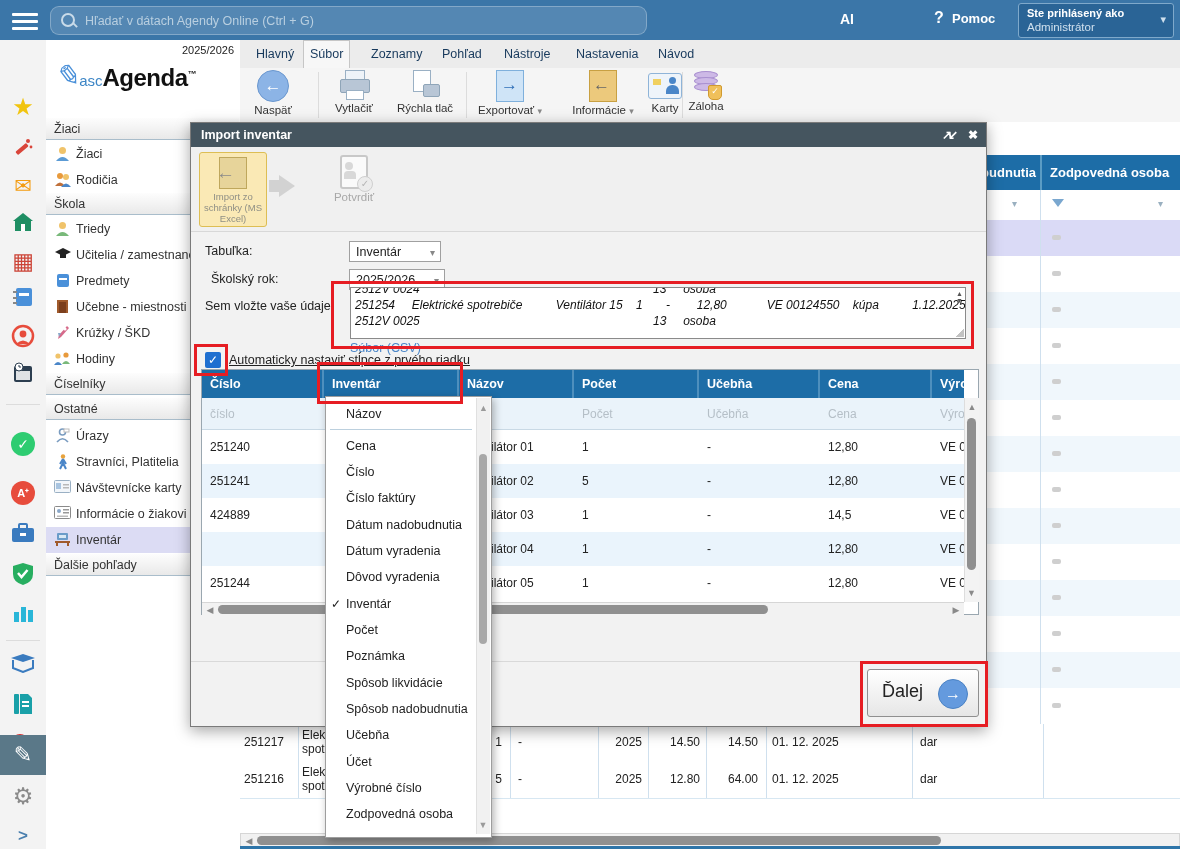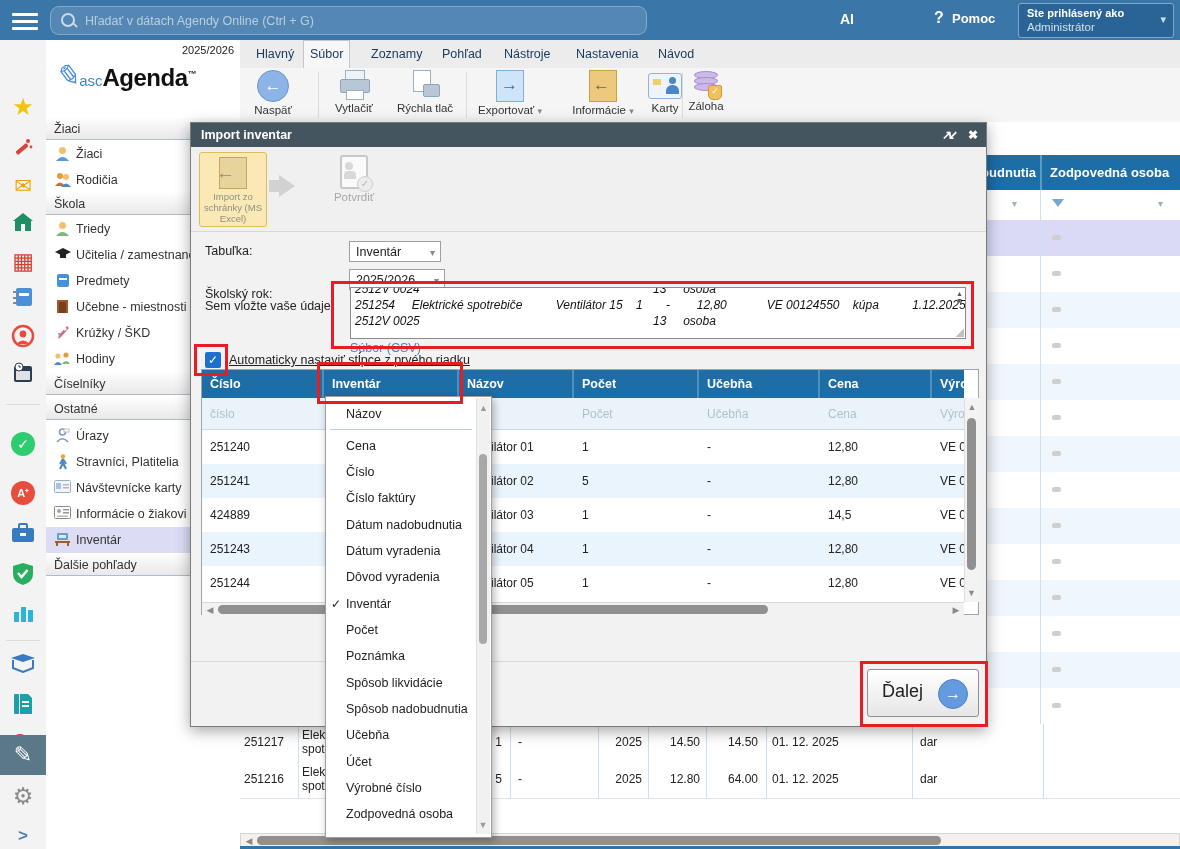--- a/index.html
+++ b/index.html
@@ -530,21 +530,21 @@
             <div class="ph"></div>
             <div class="bd"></div>
             <div class="ck">✓</div>
           </div>
         <span>Potvrdiť</span>
       </div>
     </div>
 
     <div class="flabel" style="left:14px;top:121px;">Tabuľka:</div>
     <div class="fsel" style="left:158px;top:118px;width:92px;"><span>Inventár</span><span class="car">▾</span></div>
-    <div class="flabel" style="left:14px;top:149px;margin-top:15px;">Školský rok:</div>
+    <div class="flabel" style="left:20px;top:149px;">Školský rok:</div>
     <div class="fsel" style="left:158px;top:146px;width:96px;"><span>2025/2026</span><span class="car">▾</span></div>
     <div class="flabel" style="left:14px;top:176px;">Sem vložte vaše údaje:</div>
 
     <div class="paste">
       <div style="margin:-7px 0 0 4px;font-style:italic;">
         <div class="ln">2512V 0024                                                                      13     osoba</div>
         <div class="ln">251254     Elektrické spotrebiče          Ventilátor 15    1       -        12,80            VE 00124550    kúpa          1.12.2025</div>
         <div class="ln">2512V 0025                                                                      13     osoba</div>
       </div>
       <div class="spin"><span>▲</span><br><span>▼</span></div>
@@ -590,21 +590,20 @@
       </div>
       <div class="gr" style="top:128px;background:#fff;">
         <span class="gc" style="left:0;width:122px;">424889</span>
           <span class="gc" style="left:257px;width:115px;">Ventilátor 03</span>
           <span class="gc" style="left:372px;width:125px;">1</span>
           <span class="gc" style="left:497px;width:121px;">-</span>
           <span class="gc" style="left:618px;width:112px;">14,5</span>
           <span class="gc" style="left:730px;width:32px;">VE 0</span>
       </div>
       <div class="gr" style="top:162px;background:#eaf4fc;">
-        <span class="gc" style="left:0;width:122px;">251243</span>
           <span class="gc" style="left:257px;width:115px;">Ventilátor 04</span>
           <span class="gc" style="left:372px;width:125px;">1</span>
           <span class="gc" style="left:497px;width:121px;">-</span>
           <span class="gc" style="left:618px;width:112px;">12,80</span>
           <span class="gc" style="left:730px;width:32px;">VE 0</span>
       </div>
       <div class="gr" style="top:196px;background:#fff;height:36px;">
         <span class="gc" style="left:0;width:122px;">251244</span>
           <span class="gc" style="left:257px;width:115px;">Ventilátor 05</span>
           <span class="gc" style="left:372px;width:125px;">1</span>

